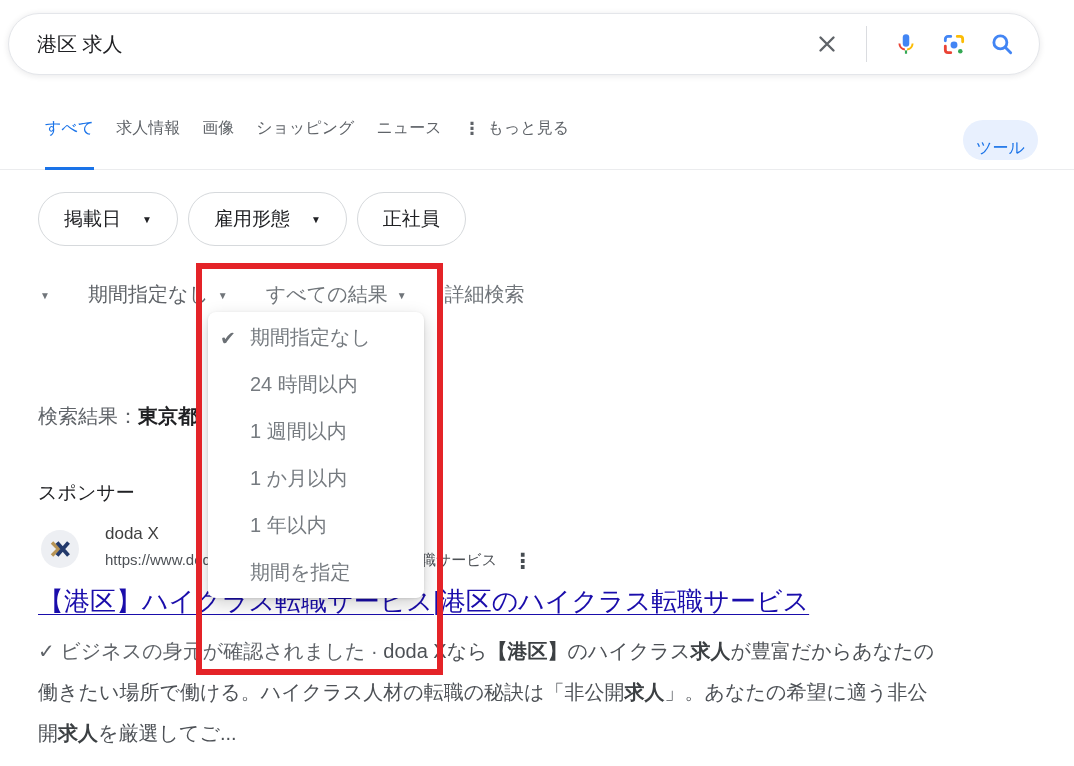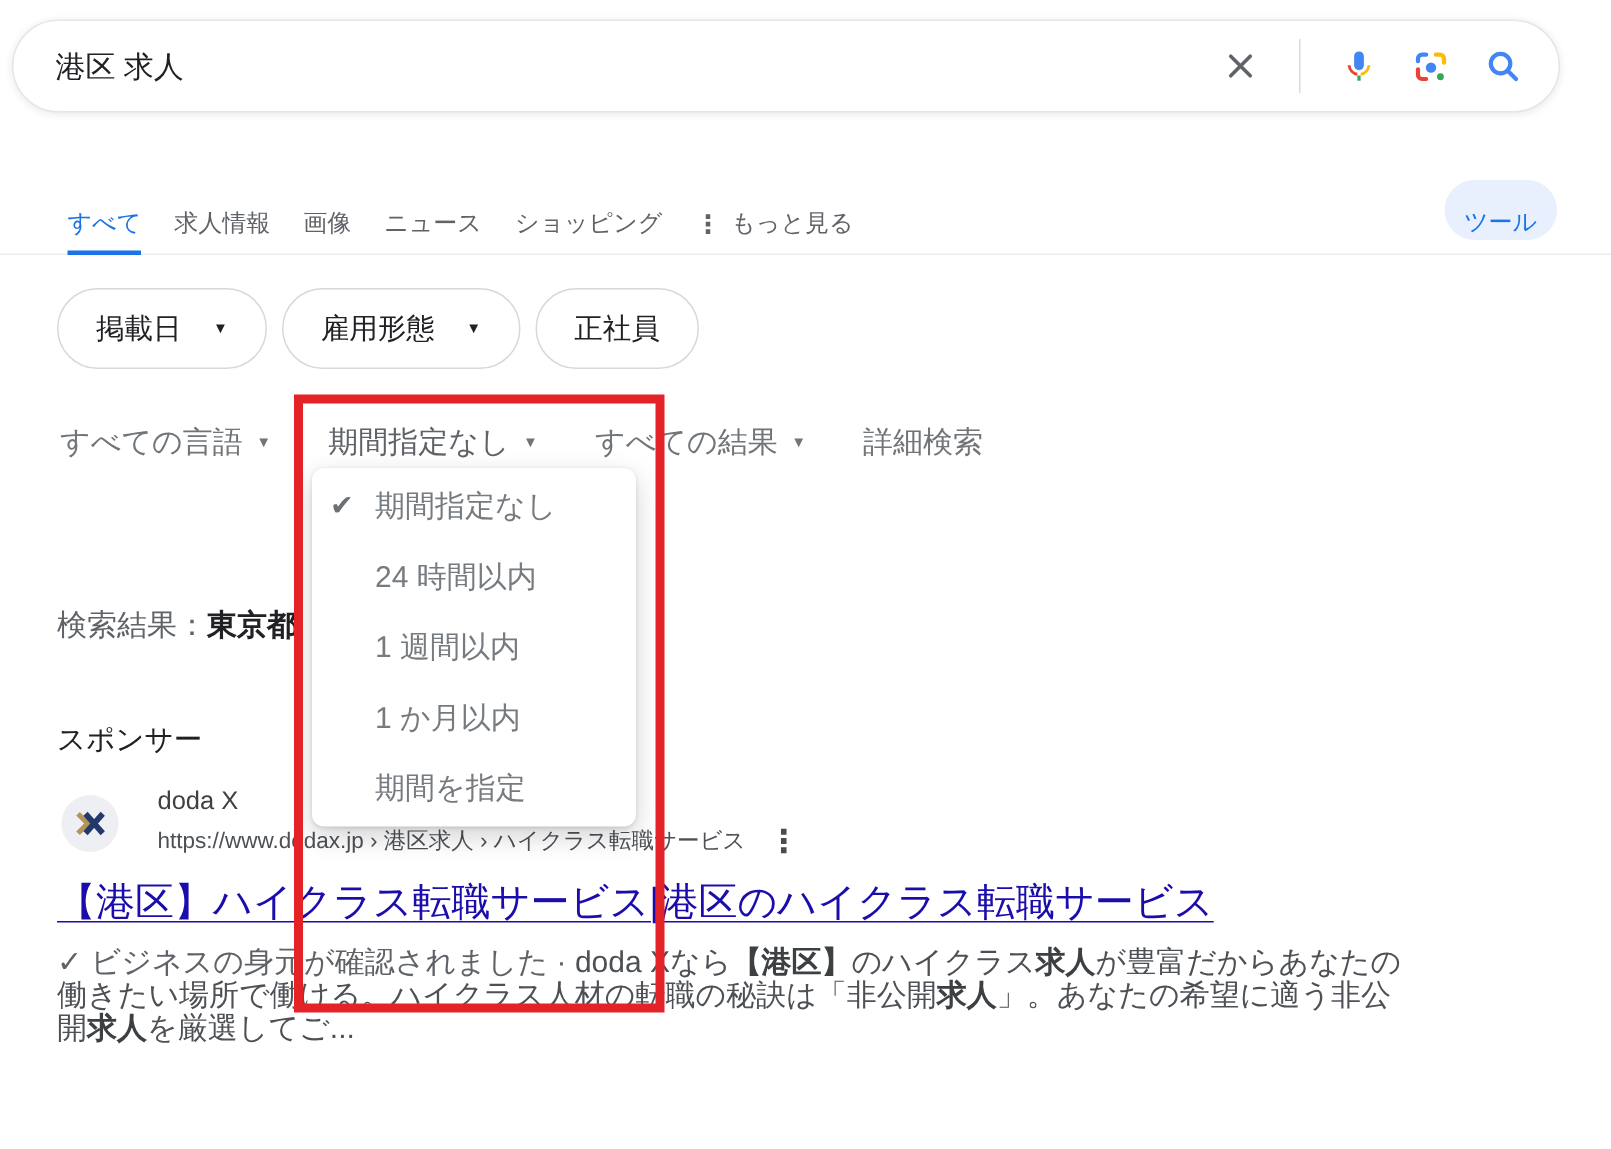--- a/index.html
+++ b/index.html
@@ -14,21 +14,21 @@
   .query-input { flex: 1; border: none; outline: none; font-size: 20px; color: #202124;
     font-family: "Liberation Sans", "DejaVu Sans", sans-serif; background: transparent; }
   .sb-icons { display: flex; align-items: center; gap: 22px; }
   .sb-icons .icn { width: 26px; height: 26px; display: inline-flex; cursor: pointer; }
   .vdiv { width: 1px; height: 36px; background: #dadce0; margin: 0 4px; }
 
   
   .tabsrow { position: absolute; left: 0; top: 118px; width: 1074px; height: 52px;
     border-bottom: 1px solid #ebecee; }
   .tabs-list { position: absolute; left: 45px; top: 0; height: 52px; display: flex; gap: 22px; }
-  .tab { height: 52px; display: flex; align-items: flex-end; gap: 7px; font-size: 16px;
+  .tab { height: 52px; display: flex; align-items: flex-start; gap: 7px; font-size: 16px;
     color: #5f6368; cursor: pointer; border-bottom: 3px solid transparent; padding-bottom: 7px; }
   .tab.active { color: #1a73e8; border-bottom-color: #1a73e8; }
   .more-dots { font-size: 17px; color: #5f6368; font-weight: bold; }
   .tools-btn { position: absolute; left: 963px; top: 2px; height: 40px; padding: 18px 13px;
     background: #e8f0fe; color: #1a73e8; font-size: 16px; border: none; border-radius: 20px;
     cursor: pointer; font-family: inherit; }
 
   
   .chipsrow { position: absolute; left: 38px; top: 192px; display: flex; gap: 10px; }
   .chip { height: 54px; padding: 0 25px; border: 1px solid #d6d9dc; border-radius: 27px;
@@ -53,21 +53,21 @@
   .ad-favicon { position: absolute; left: 40px; top: 529px; width: 40px; height: 40px; }
   .ad-advertiser { position: absolute; left: 105px; top: 524px; font-size: 17px; color: #404040; cursor: pointer; }
   .ad-url { position: absolute; left: 105px; top: 551px; font-size: 15px; color: #4d5156;
     white-space: nowrap; cursor: pointer; }
   .ad-menu-dots { position: absolute; left: 512px; top: 549px; font-size: 21px; color: #474d52;
     cursor: pointer; font-weight: bold; }
   .ad-title { position: absolute; left: 38px; top: 584px; font-size: 26px; color: #1a0dab;
     white-space: nowrap; text-decoration: underline; text-decoration-thickness: 1px;
     text-underline-offset: 4px; cursor: pointer; }
   .ad-desc { position: absolute; left: 38px; top: 631px; width: 905px; font-size: 20px;
-    line-height: 22px; color: #4d5156; }
+    line-height: 41px; color: #4d5156; }
 
   .r-muted { color: #5f6368; }
   .r-bold  { font-weight: 700; color: #3c4043; }
   .r-dark  { font-weight: 700; color: #202124; }
 
   
   .dropdown { position: absolute; left: 208px; top: 312px; width: 216px; background: #fff;
     border-radius: 8px; box-shadow: 0 1px 3px rgba(0,0,0,.12), 0 6px 18px rgba(0,0,0,.18);
     padding: 2px 0; z-index: 10; }
   .dd-item { position: relative; height: 47px; display: flex; align-items: center;
@@ -124,24 +124,24 @@
         <div class="tab active">
           <span>すべて</span>
         </div>
         <div class="tab">
           <span>求人情報</span>
         </div>
         <div class="tab">
           <span>画像</span>
         </div>
         <div class="tab">
+          <span>ショッピング</span>
+        </div>
+        <div class="tab">
           <span>ニュース</span>
-        </div>
-        <div class="tab">
-          <span>ショッピング</span>
         </div>
         <div class="tab">
           <span class="more-dots">⋮</span>
           <span>もっと見る</span>
         </div>
       </div>
     <button class="tools-btn">ツール</button>
   </div>
 
   <div class="chipsrow" id="chips-row">
@@ -153,21 +153,20 @@
         <span>雇用形態</span>
         <span class="caret">▼</span>
       </div>
       <div class="chip">
         <span>正社員</span>
       </div>
     </div>
 
   <div class="filtersrow" id="filters-row">
       <div class="filter-item">
-        <span>すべての言語</span>
         <span class="caret">▼</span>
       </div>
       <div class="filter-item active">
         <span>期間指定なし</span>
         <span class="caret">▼</span>
       </div>
       <div class="filter-item">
         <span>すべての結果</span>
         <span class="caret">▼</span>
       </div>
@@ -202,19 +201,22 @@
       <div class="dd-item">
         <span>24 時間以内</span>
       </div>
       <div class="dd-item">
         <span>1 週間以内</span>
       </div>
       <div class="dd-item">
         <span>1 か月以内</span>
       </div>
       <div class="dd-item">
+        <span>1 年以内</span>
+      </div>
+      <div class="dd-item">
         <span>期間を指定</span>
       </div>
     </div>
 
   <div class="annotation"></div>
 
 </div>
 
 </body></html>

